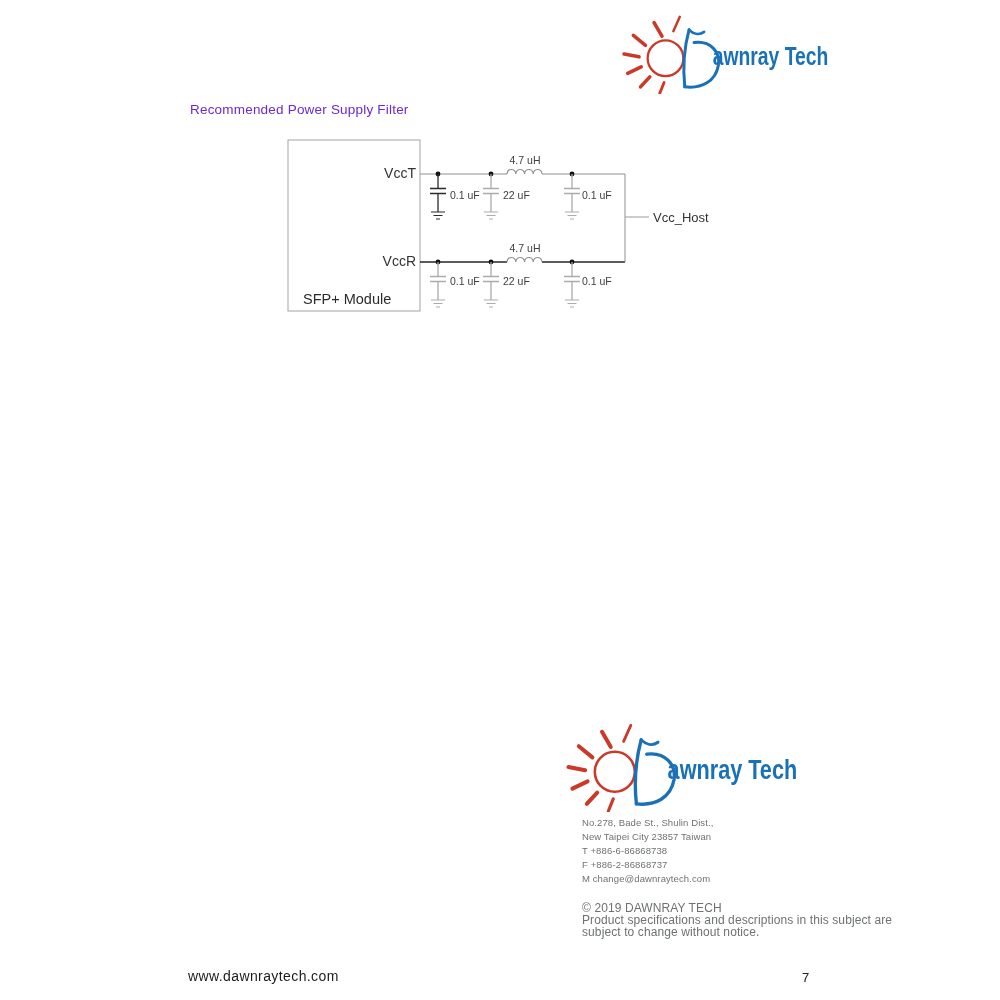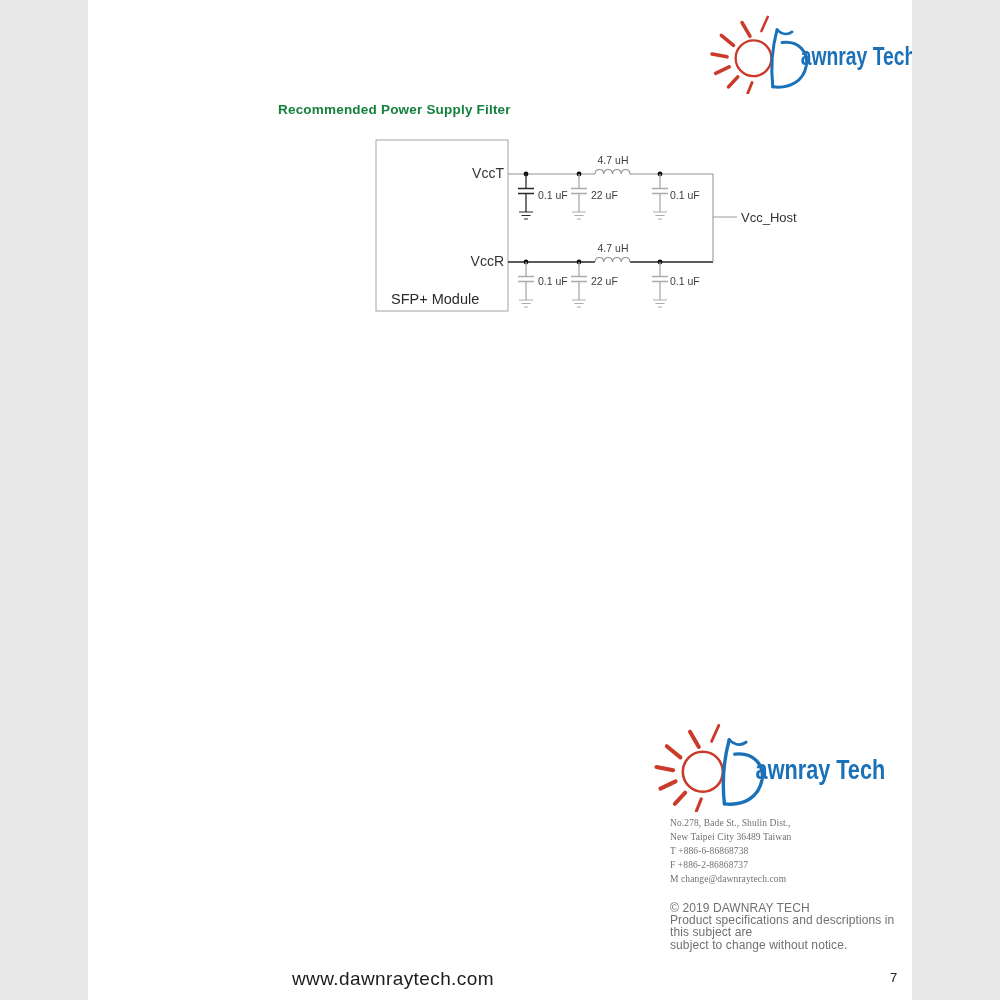--- a/index.html
+++ b/index.html
@@ -1,48 +1,47 @@
 <!DOCTYPE html>
 <html><head>
 <meta charset="utf-8">
 <style>
   * { margin: 0; padding: 0; box-sizing: border-box; }
   html, body { background: #e8e8e8; }
   .page {
     position: relative;
-    width: 824px;
+    width: 1000px;
     height: 1000px;
     background: #ffffff;
     margin: 0 auto;
     font-family: "Liberation Sans", sans-serif;
     overflow: hidden;
   }
   .abs { position: absolute; }
 
   .heading {
     left: 190px; top: 102px;
-    font-size: 13.5px; font-weight: bold; color: #15803d;
+    font-size: 13.5px; font-weight: normal; color: #6d28d9;
     letter-spacing: 0.2px;
   }
 
   .contact-block {
     left: 582px; top: 816px;
     font-size: 9.5px; line-height: 14px; color: #6e7173;
     letter-spacing: 0.1px;
-    font-family: Liberation Serif, serif;
   }
   .legal-block {
     left: 582px; top: 902px;
     font-size: 12px; line-height: 12.2px; color: #6e7173;
     letter-spacing: 0.1px;
   }
 
   .footer-site {
-    left: 204px; top: 968px;
-    font-size: 19px; color: #1c1c1c; letter-spacing: 0.4px;
+    left: 188px; top: 968px;
+    font-size: 14px; color: #1c1c1c; letter-spacing: 0.4px;
   }
   .footer-page {
     left: 802px; top: 970px;
     font-size: 13px; color: #222;
   }
 
   svg text { font-family: "Liberation Sans", sans-serif; }
   .schem-label { font-size: 10.5px; fill: #3d3d3d; }
   .schem-port  { font-size: 14px; fill: #333; }
 </style>
@@ -151,21 +150,21 @@
     <g stroke="#1a71b8" fill="none" stroke-linecap="round">
       <path d="M 99,22 C 92,48 90,75 93,102" stroke-width="4.2"></path>
       <path d="M 99,22 C 105,28 113,30 120,25" stroke-width="3.8"></path>
       <path d="M 93,102 C 117,105 136,94 140,72 C 143,53 129,37 106,40" stroke-width="4.2"></path>
     </g>
     <text x="132" y="71" font-size="35" font-weight="bold" textLength="162" lengthAdjust="spacingAndGlyphs" fill="#1a71b8">awnray Tech</text>
   </svg>
 
   <div class="abs contact-block">
     <div>No.278, Bade St., Shulin Dist.,</div>
-    <div>New Taipei City 36489 Taiwan</div>
+    <div>New Taipei City 23857 Taiwan</div>
     <div>T +886-6-86868738</div>
     <div>F +886-2-86868737</div>
     <div>M change@dawnraytech.com</div>
   </div>
 
   <div class="abs legal-block">
     <div>© 2019 DAWNRAY TECH</div>
     <div>Product specifications and descriptions in this subject are</div>
     <div>subject to change without notice.</div>
   </div>

